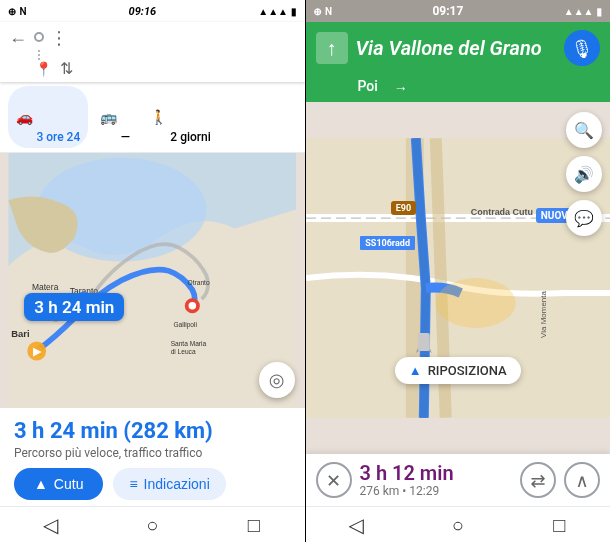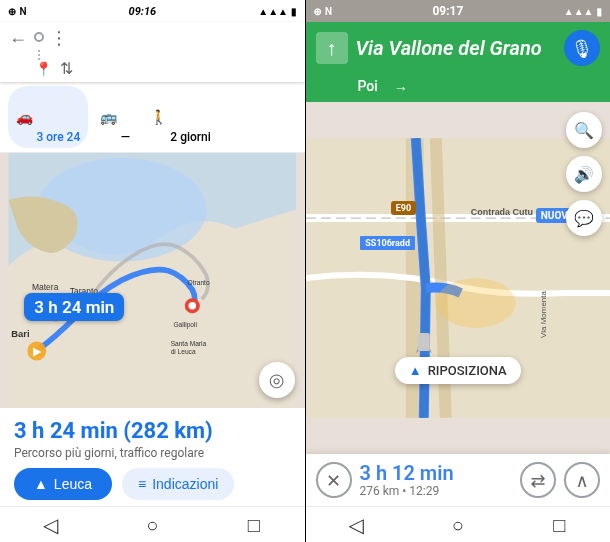--- a/index.html
+++ b/index.html
@@ -450,21 +450,21 @@
       color: #666;
       cursor: pointer;
       flex-shrink: 0;
     }
     .nav-time-info {
       flex: 1;
     }
     .nav-time-big {
       font-size: 20px;
       font-weight: 600;
-      color: #3b82f6;
+      color: #701a75;
       line-height: 1.1;
     }
     .nav-time-sub {
       font-size: 12px;
       color: #737373;
     }
     .nav-via-btn {
       width: 36px;
       height: 36px;
       border: 2px solid #9aa0a6;
@@ -630,25 +630,25 @@
       <span>3 h 24 min</span>
     </div>
 
     <div class="location-btn">
       <span>◎</span>
     </div>
   </div>
 
   <div class="bottom-info">
     <div class="route-time">3 h 24 min (282 km)</div>
-    <div class="route-desc">Percorso più giorni, traffico regolare</div>
+    <div class="route-desc">Percorso più veloce, traffico traffico</div>
     <div class="action-btns">
       <button class="btn-avvia">
         <span>▲</span>
-        <span>Leuca</span>
+        <span>Cutu</span>
       </button>
       <button class="btn-indicazioni">
         <span>≡</span>
         <span>Indicazioni</span>
       </button>
     </div>
   </div>
 
   <div class="nav-bar-left">
     <div class="nav-icon">

